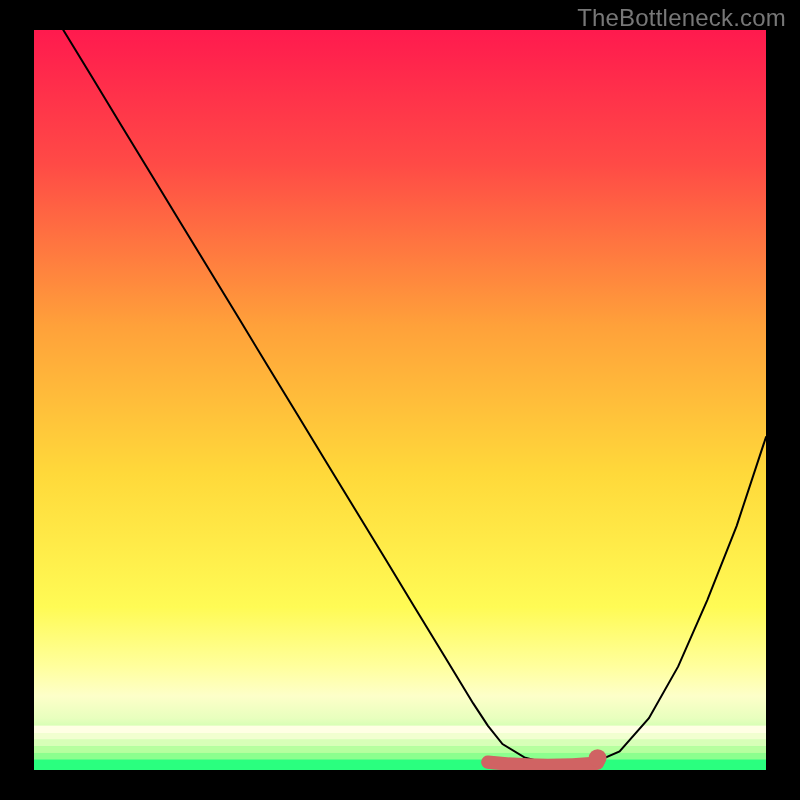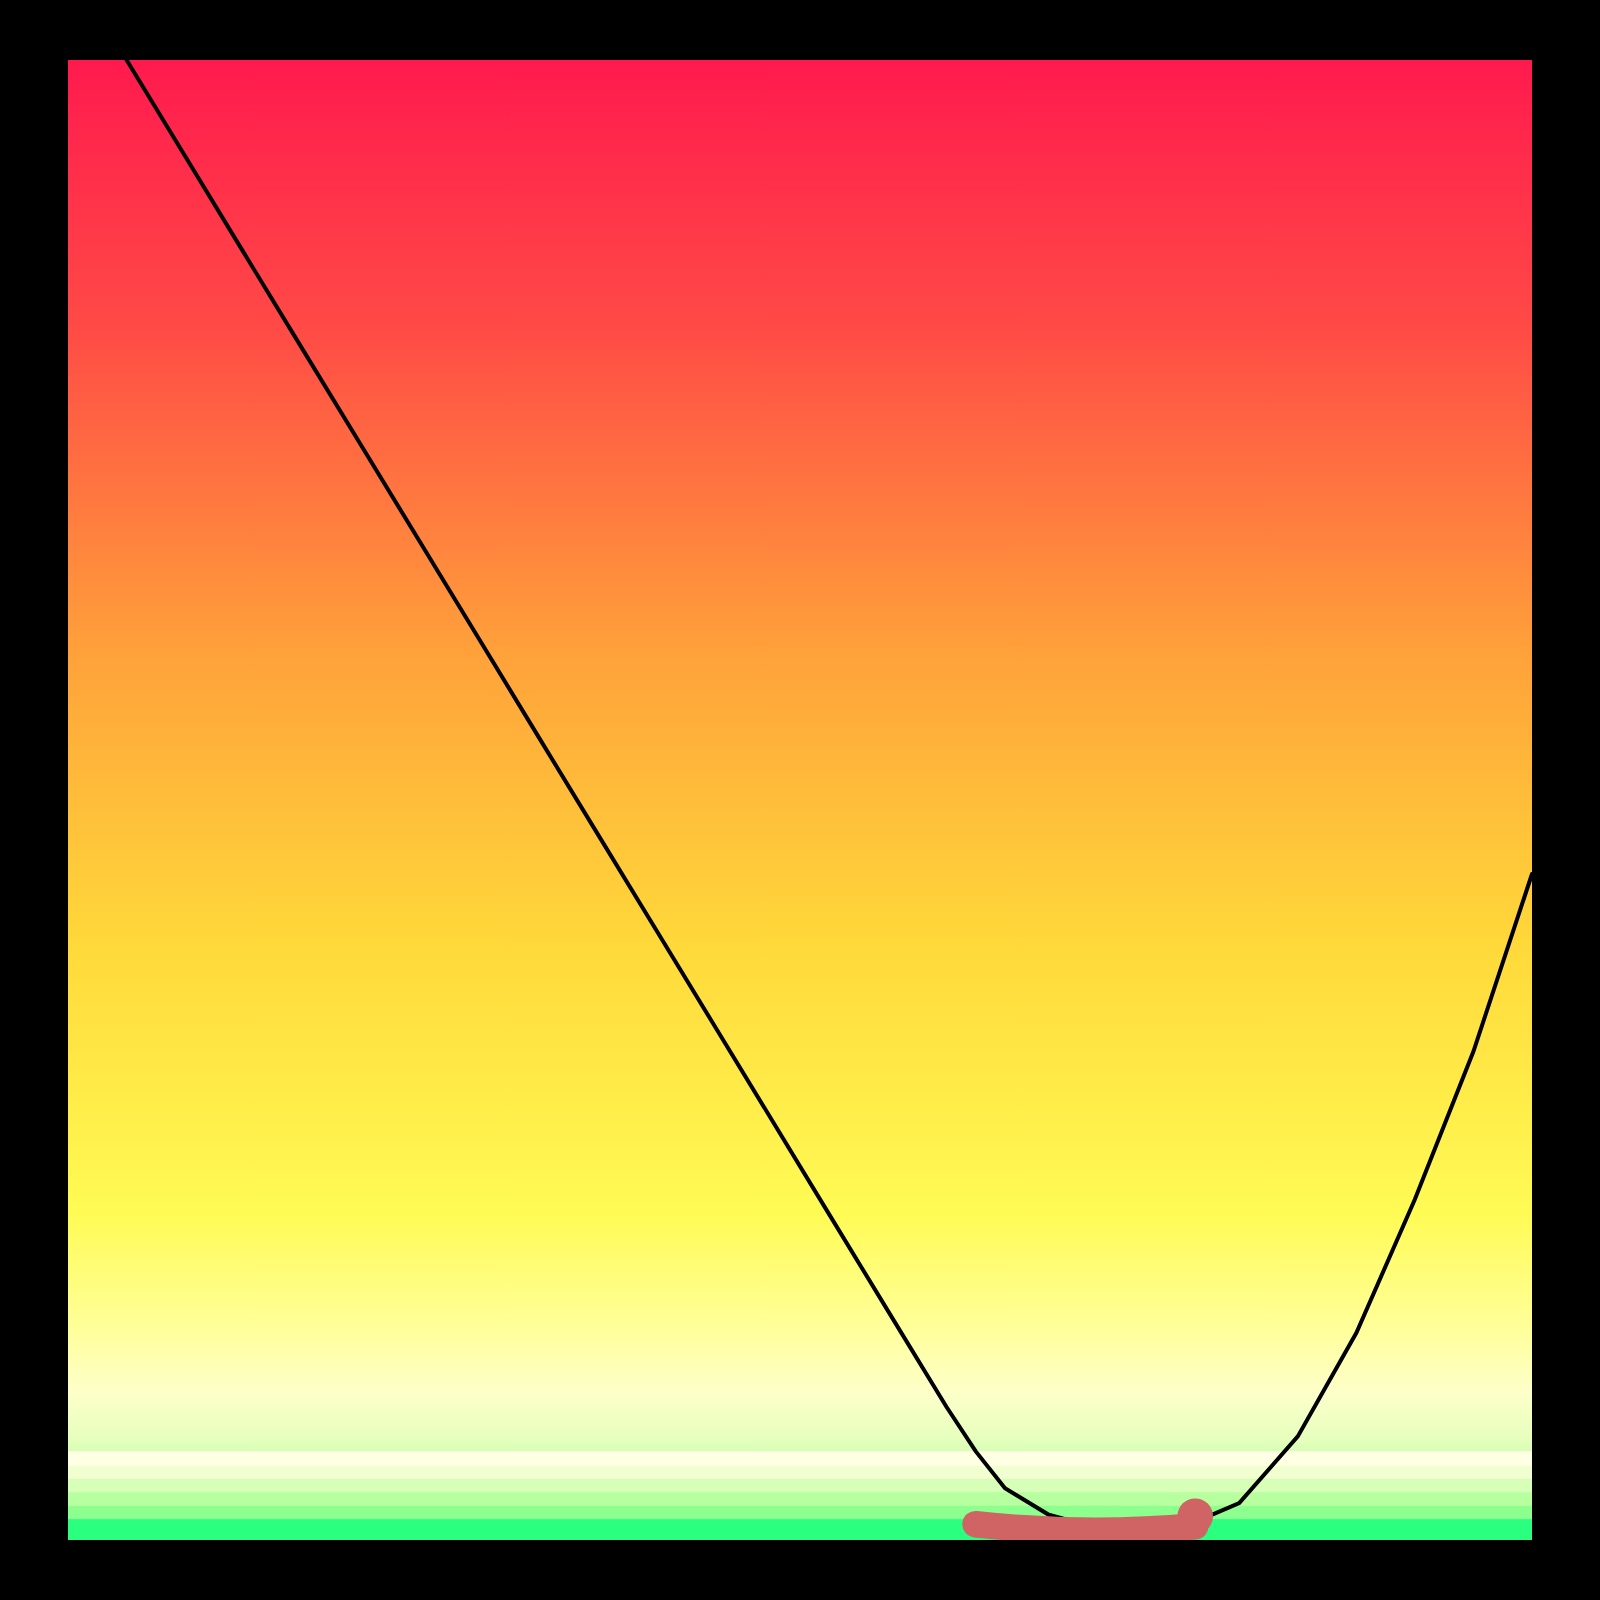--- a/index.html
+++ b/index.html
@@ -35,20 +35,21 @@
   }
   svg {
     display: block;
     width: 732px;
     height: 740px;
   }
 </style>
 </head>
 <body>
 <div class="frame">
+  <div class="watermark">TheBottleneck.com</div>
 
   <div class="plot-wrap">
     <svg id="chart-svg" viewBox="0 0 732 740" preserveAspectRatio="none">
       <defs>
         <linearGradient id="bg-grad" x1="0" y1="0" x2="0" y2="1">
 
         <stop offset="0%" stop-color="#ff1a4e"></stop>
             <stop offset="18%" stop-color="#ff4a46"></stop>
             <stop offset="40%" stop-color="#ffa13a"></stop>
             <stop offset="60%" stop-color="#ffd93a"></stop>

